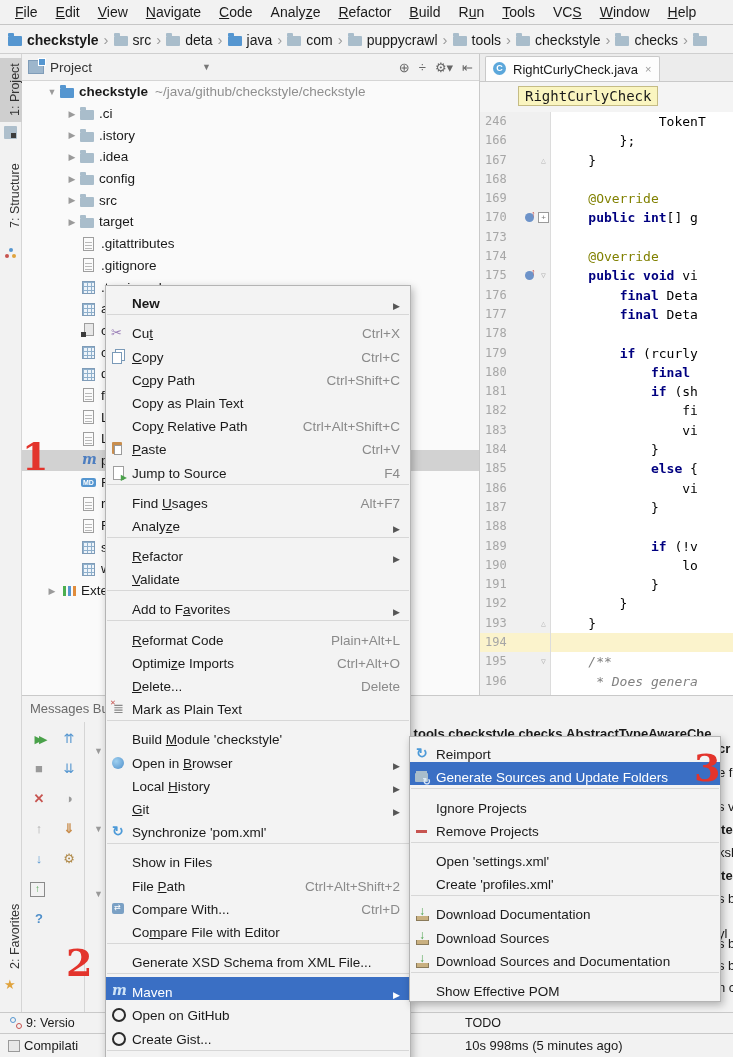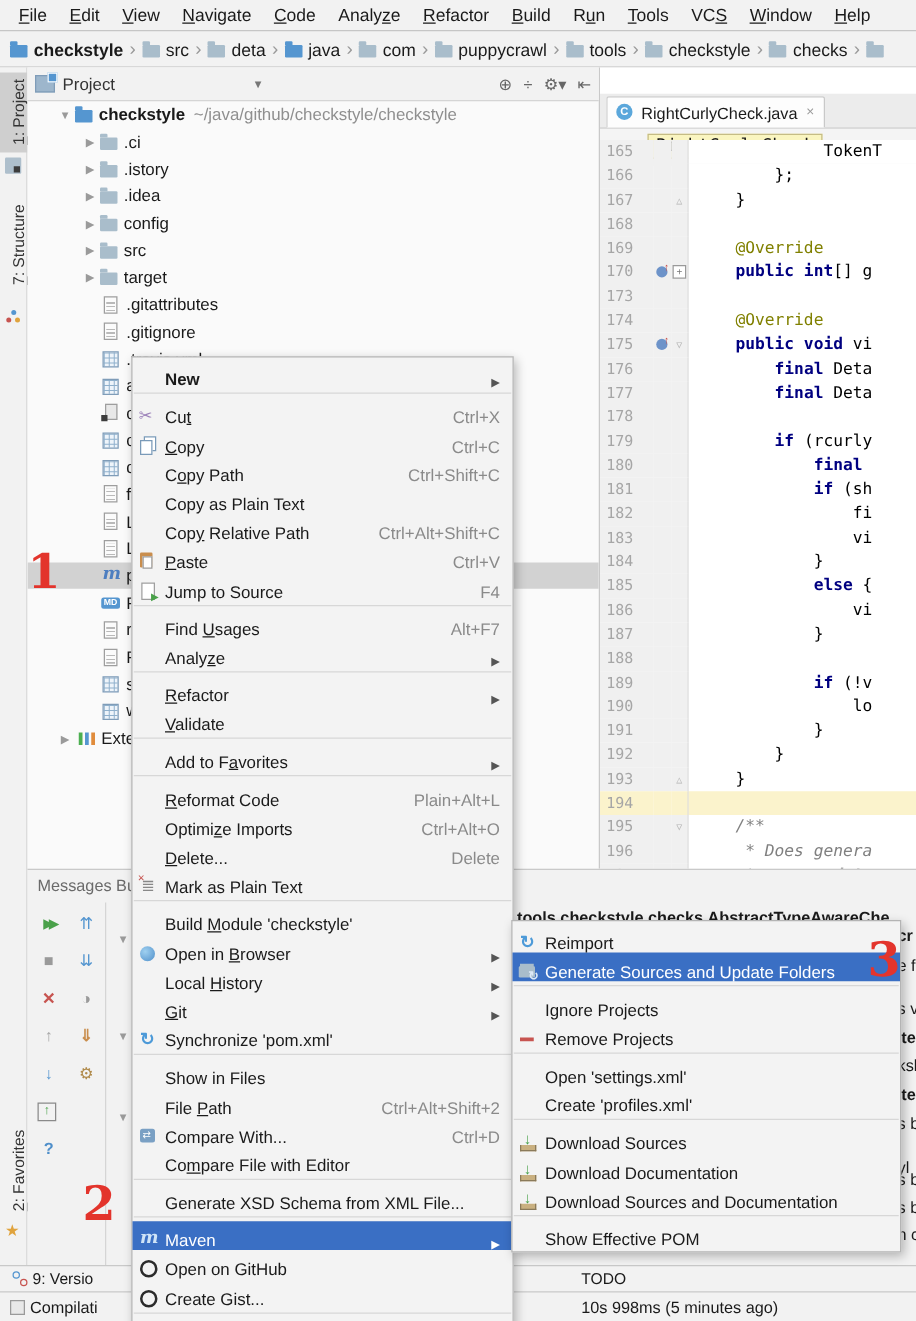--- a/index.html
+++ b/index.html
@@ -64,21 +64,21 @@
   .trow{display:flex;align-items:center;height:21.7px;font-size:13.5px;white-space:nowrap;cursor:default;}
   .trow.selected{background:#d2d2d2;}
   .trow .chev{width:16px;flex:0 0 16px;text-align:center;color:#9a9a9a;font-size:9px;}
   .trow .tlabel{margin-left:5px;}
   .trow .tlabel.b{font-weight:bold;}
   .trow .tpath{margin-left:7px;color:#8f8f8f;}
   .lv0{padding-left:22px;} .lv1{padding-left:42px;}
 
   
   .editor{position:absolute;left:480px;top:54px;width:253px;height:641px;background:#fff;box-sizing:border-box;}
-  .tabbar{height:28px;background:#ececec;border-bottom:1px solid #c9c9c9;display:flex;align-items:flex-end;box-sizing:border-box;margin-top:21px;}
+  .tabbar{height:28px;background:#ececec;border-bottom:1px solid #c9c9c9;display:flex;align-items:flex-end;box-sizing:border-box;}
   .etab{display:flex;align-items:center;gap:5px;background:#fdfdfd;border:1px solid #c9c9c9;border-bottom:none;
         padding:4px 8px 4px 6px;margin-left:5px;font-size:13px;border-radius:2px 2px 0 0;}
   .etab .close{color:#9a9a9a;font-size:11px;margin-left:2px;}
   .lens-strip{height:30px;background:#f4f4f4;position:relative;}
   .lens{position:absolute;left:38px;top:4px;background:#faf5c0;border:1px solid #c5bc85;padding:1px 6px;
         font:14px "DejaVu Sans Mono",monospace;color:#1a1a1a;}
   .codewrap{position:absolute;left:0;top:58px;right:0;bottom:0;overflow:hidden;}
   .code-row{display:flex;height:19.3px;line-height:19.3px;font:13px/19.3px "DejaVu Sans Mono",monospace;}
   .code-row .ln{width:38px;flex:0 0 38px;text-align:left;padding-left:5px;color:#a6a6a6;font-size:12px;background:#f0f0f0;}
   .code-row .gslot{width:14px;flex:0 0 14px;background:#f0f0f0;position:relative;}
@@ -390,21 +390,21 @@
         <span class="ti ti-class"></span>
         <span>RightCurlyCheck.java</span>
         <span class="close">×</span>
       </div>
     </div>
     <div class="lens-strip">
       <span class="lens">RightCurlyCheck</span>
     </div>
     <div class="codewrap" id="codewrap">
         <div class="code-row">
-          <span class="ln">165</span>
+          <span class="ln">246</span>
           <span class="gslot"></span>
           <span class="fslot"></span>
           <span class="codetext"><span>             TokenT</span></span>
         </div>
         <div class="code-row">
           <span class="ln">166</span>
           <span class="gslot"></span>
           <span class="fslot"></span>
           <span class="codetext"><span>        };</span></span>
         </div>
@@ -814,25 +814,25 @@
         <span class="ic"></span>
         <span class="mlabel">Open 'settings.xml'</span>
       </div>
       <div class="mitem">
         <span class="ic"></span>
         <span class="mlabel">Create 'profiles.xml'</span>
       </div>
       <div class="msep"></div>
       <div class="mitem">
         <span class="ic ic-download"></span>
+        <span class="mlabel">Download Documentation</span>
+      </div>
+      <div class="mitem">
+        <span class="ic ic-download"></span>
         <span class="mlabel">Download Sources</span>
-      </div>
-      <div class="mitem">
-        <span class="ic ic-download"></span>
-        <span class="mlabel">Download Documentation</span>
       </div>
       <div class="mitem">
         <span class="ic ic-download"></span>
         <span class="mlabel">Download Sources and Documentation</span>
       </div>
       <div class="msep"></div>
       <div class="mitem">
         <span class="ic"></span>
         <span class="mlabel">Show Effective POM</span>
       </div>

